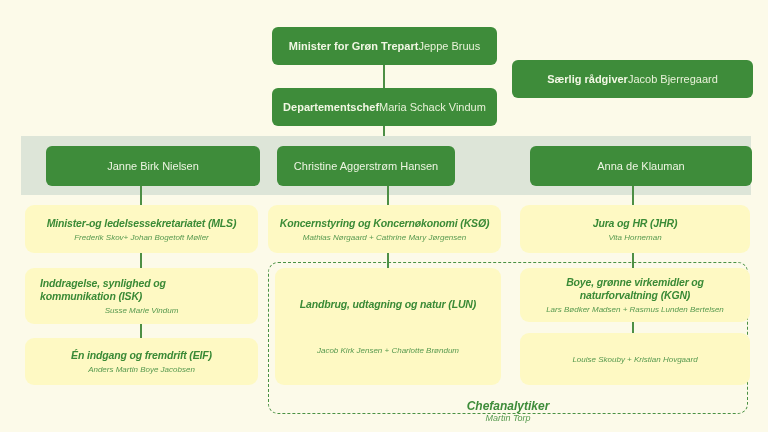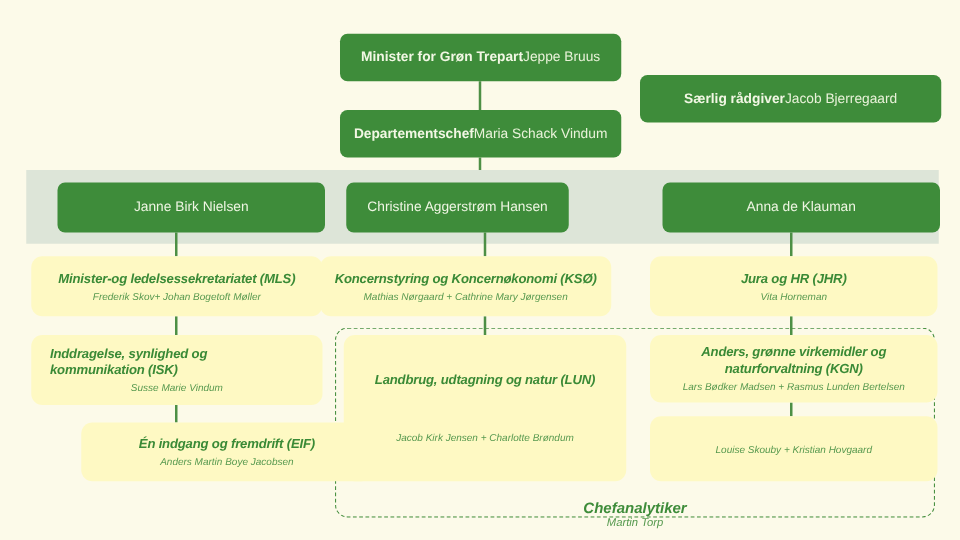--- a/index.html
+++ b/index.html
@@ -44,22 +44,22 @@
   .lbox{
     position:absolute;background:#fef9c3;border-radius:9px;
     display:flex;flex-direction:column;align-items:center;justify-content:center;
     text-align:center;gap:3px;font-style:italic;
   }
   .lbox .t{font-weight:bold;font-size:10.5px;line-height:13px;color:#3a8a36;letter-spacing:-0.15px;}
   .lbox .s{font-size:8px;color:#57994f;}
   .b-mls{left:25px;top:205px;width:233px;height:48px;}
   .b-isk{left:25px;top:268px;width:233px;height:56px;}
   .b-isk .t{align-self:flex-start;text-align:left;padding-left:15px;padding-right:30px;}
-  .b-eif{left:25px;top:338px;width:233px;height:47px;margin-left:40px;}
-  .b-ksoe{left:256px;top:205px;width:233px;height:48px;}
+  .b-eif{left:25px;top:338px;width:233px;height:47px;}
+  .b-ksoe{left:268px;top:205px;width:233px;height:48px;}
   .b-lun{left:275px;top:268px;width:226px;height:117px;gap:35px;}
   .b-jhr{left:520px;top:205px;width:230px;height:48px;}
   .b-kgn{left:520px;top:268px;width:230px;height:54px;padding:0 8px;box-sizing:border-box;}
   .b-vok{left:520px;top:333px;width:230px;height:52px;}
 
   .dashed{
     position:absolute;left:268px;top:262px;width:480px;height:152px;
     border:1.5px dashed #4a9143;border-radius:10px;box-sizing:border-box;
   }
   .chef{
@@ -134,21 +134,21 @@
   <div class="lbox b-lun">
     <div class="t">Landbrug, udtagning og natur (LUN)</div>
     <div class="s">Jacob Kirk Jensen + Charlotte Brøndum</div>
   </div>
 
   <div class="lbox b-jhr">
     <div class="t">Jura og HR (JHR)</div>
     <div class="s">Vita Horneman</div>
   </div>
   <div class="lbox b-kgn">
-    <div class="t">Anders, grønne virkemidler og naturforvaltning (KGN)</div>
+    <div class="t">Boye, grønne virkemidler og naturforvaltning (KGN)</div>
     <div class="s">Lars Bødker Madsen + Rasmus Lunden Bertelsen</div>
   </div>
   <div class="lbox b-vok">
     <div class="s">Louise Skouby + Kristian Hovgaard</div>
   </div>
 
   <div class="chef">
     <div class="t">Chefanalytiker</div>
     <div class="s">Martin Torp</div>
   </div>

